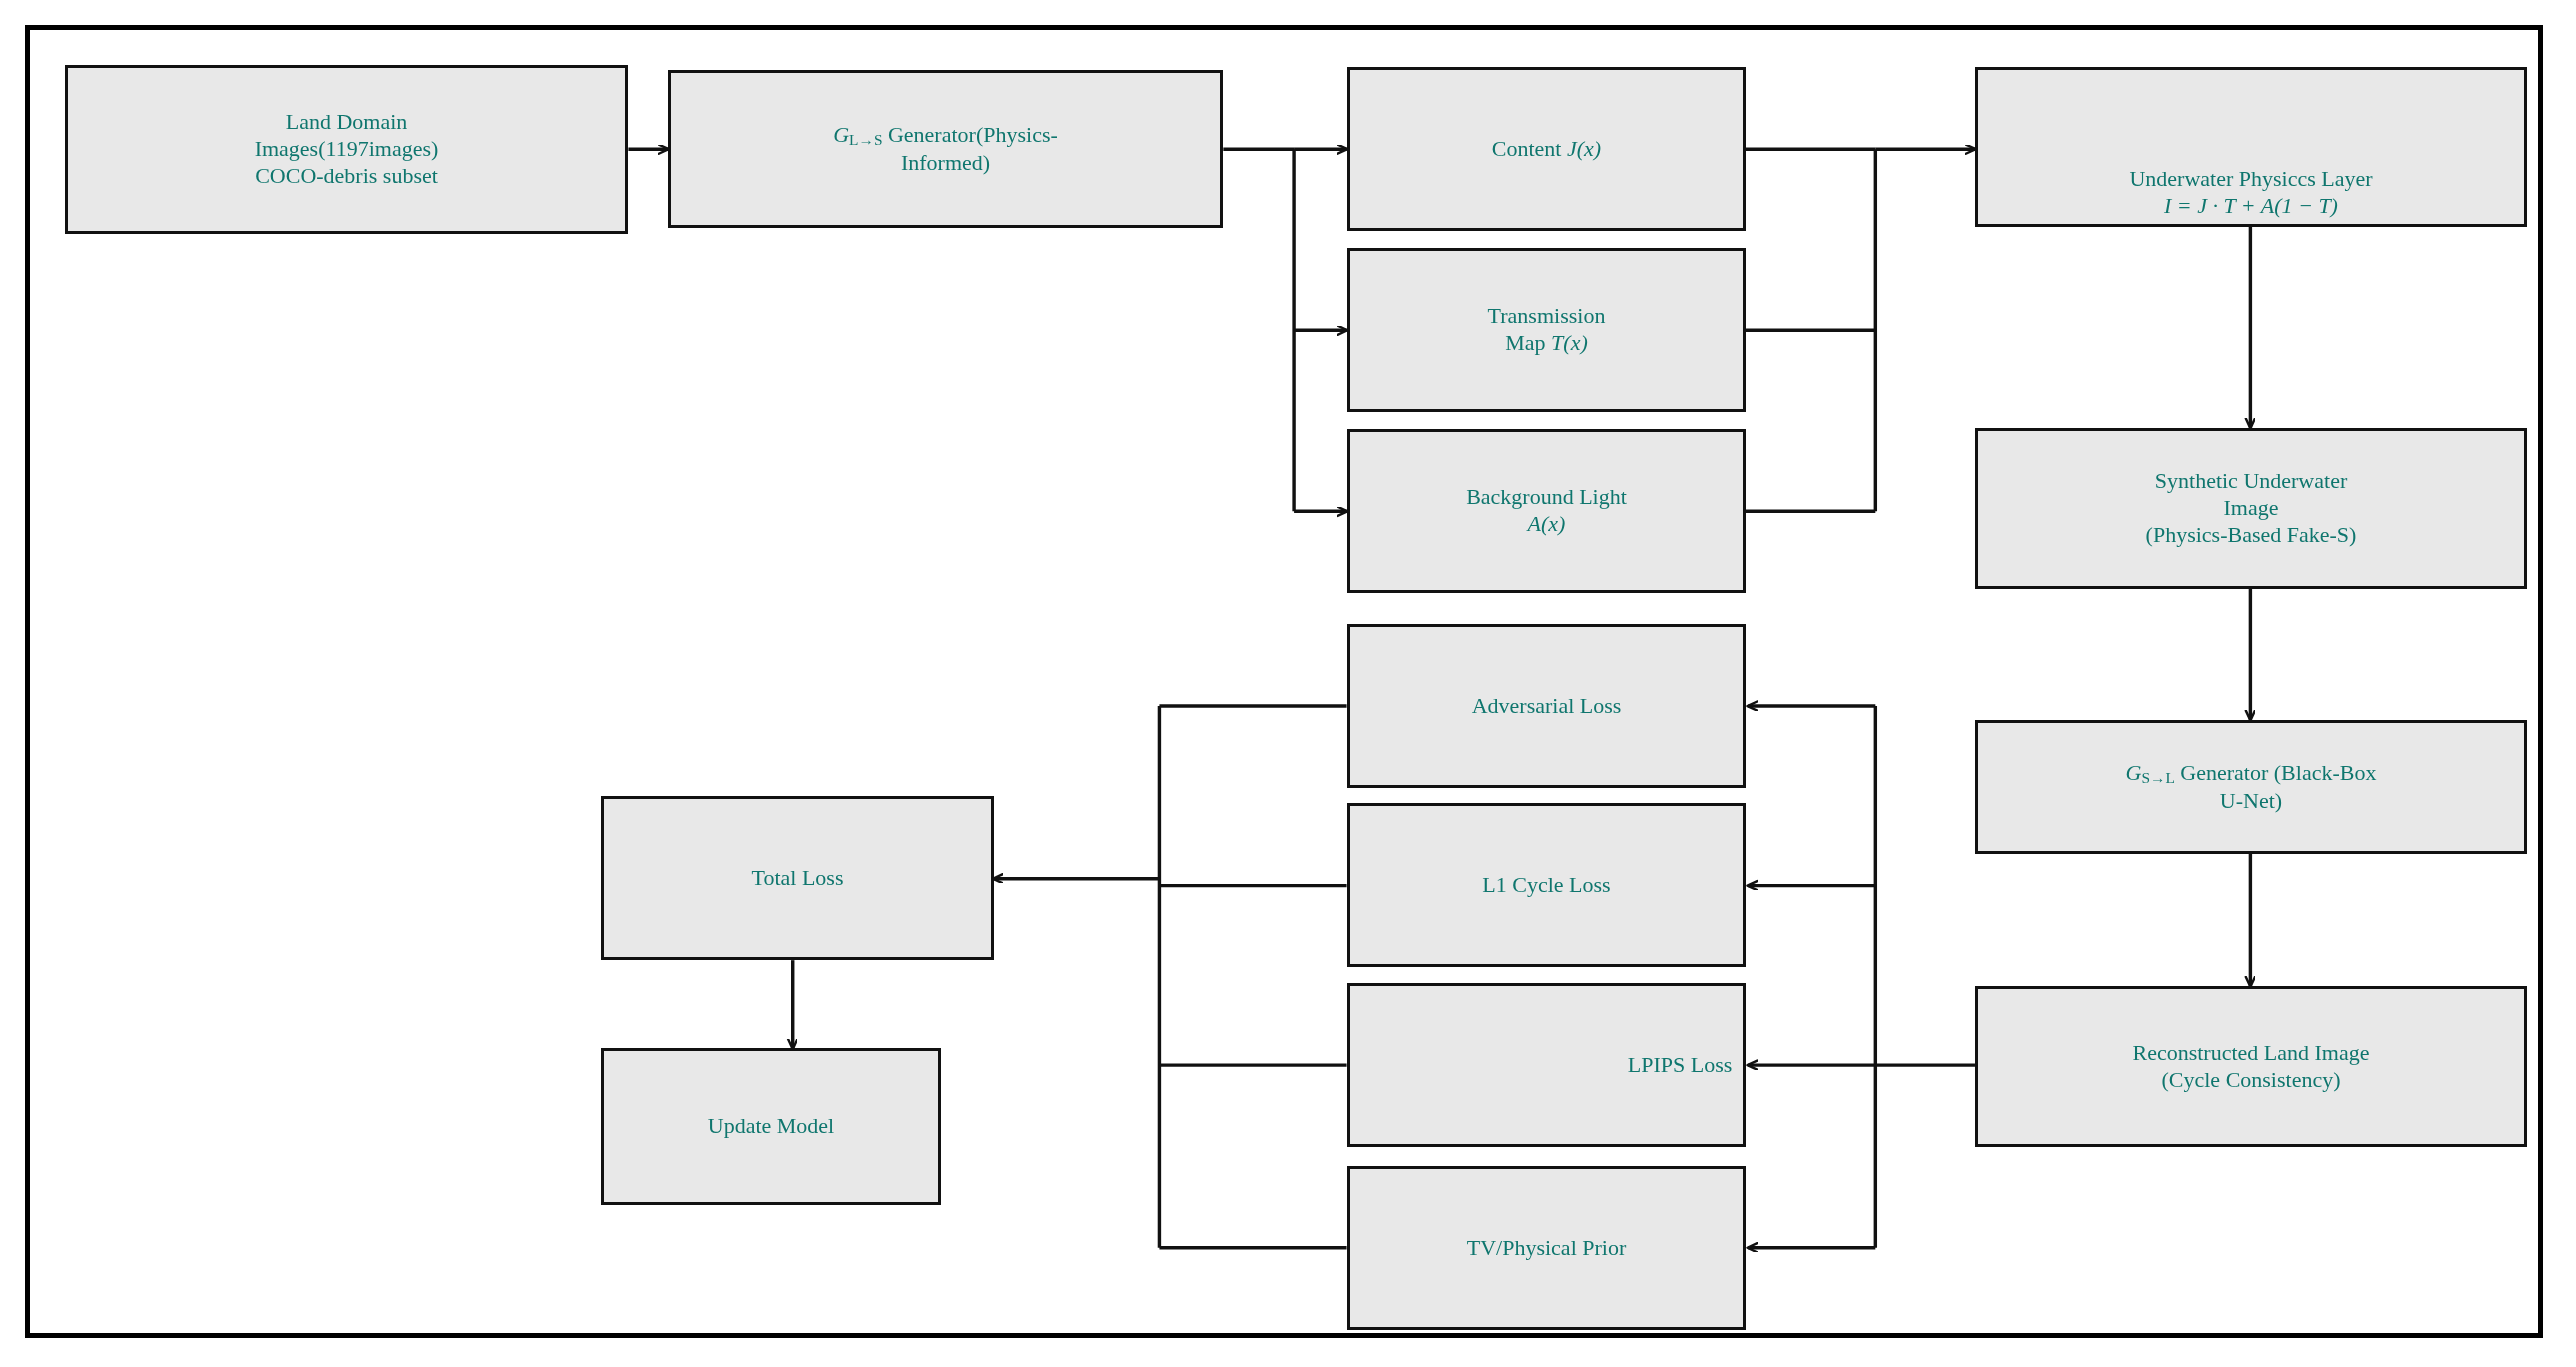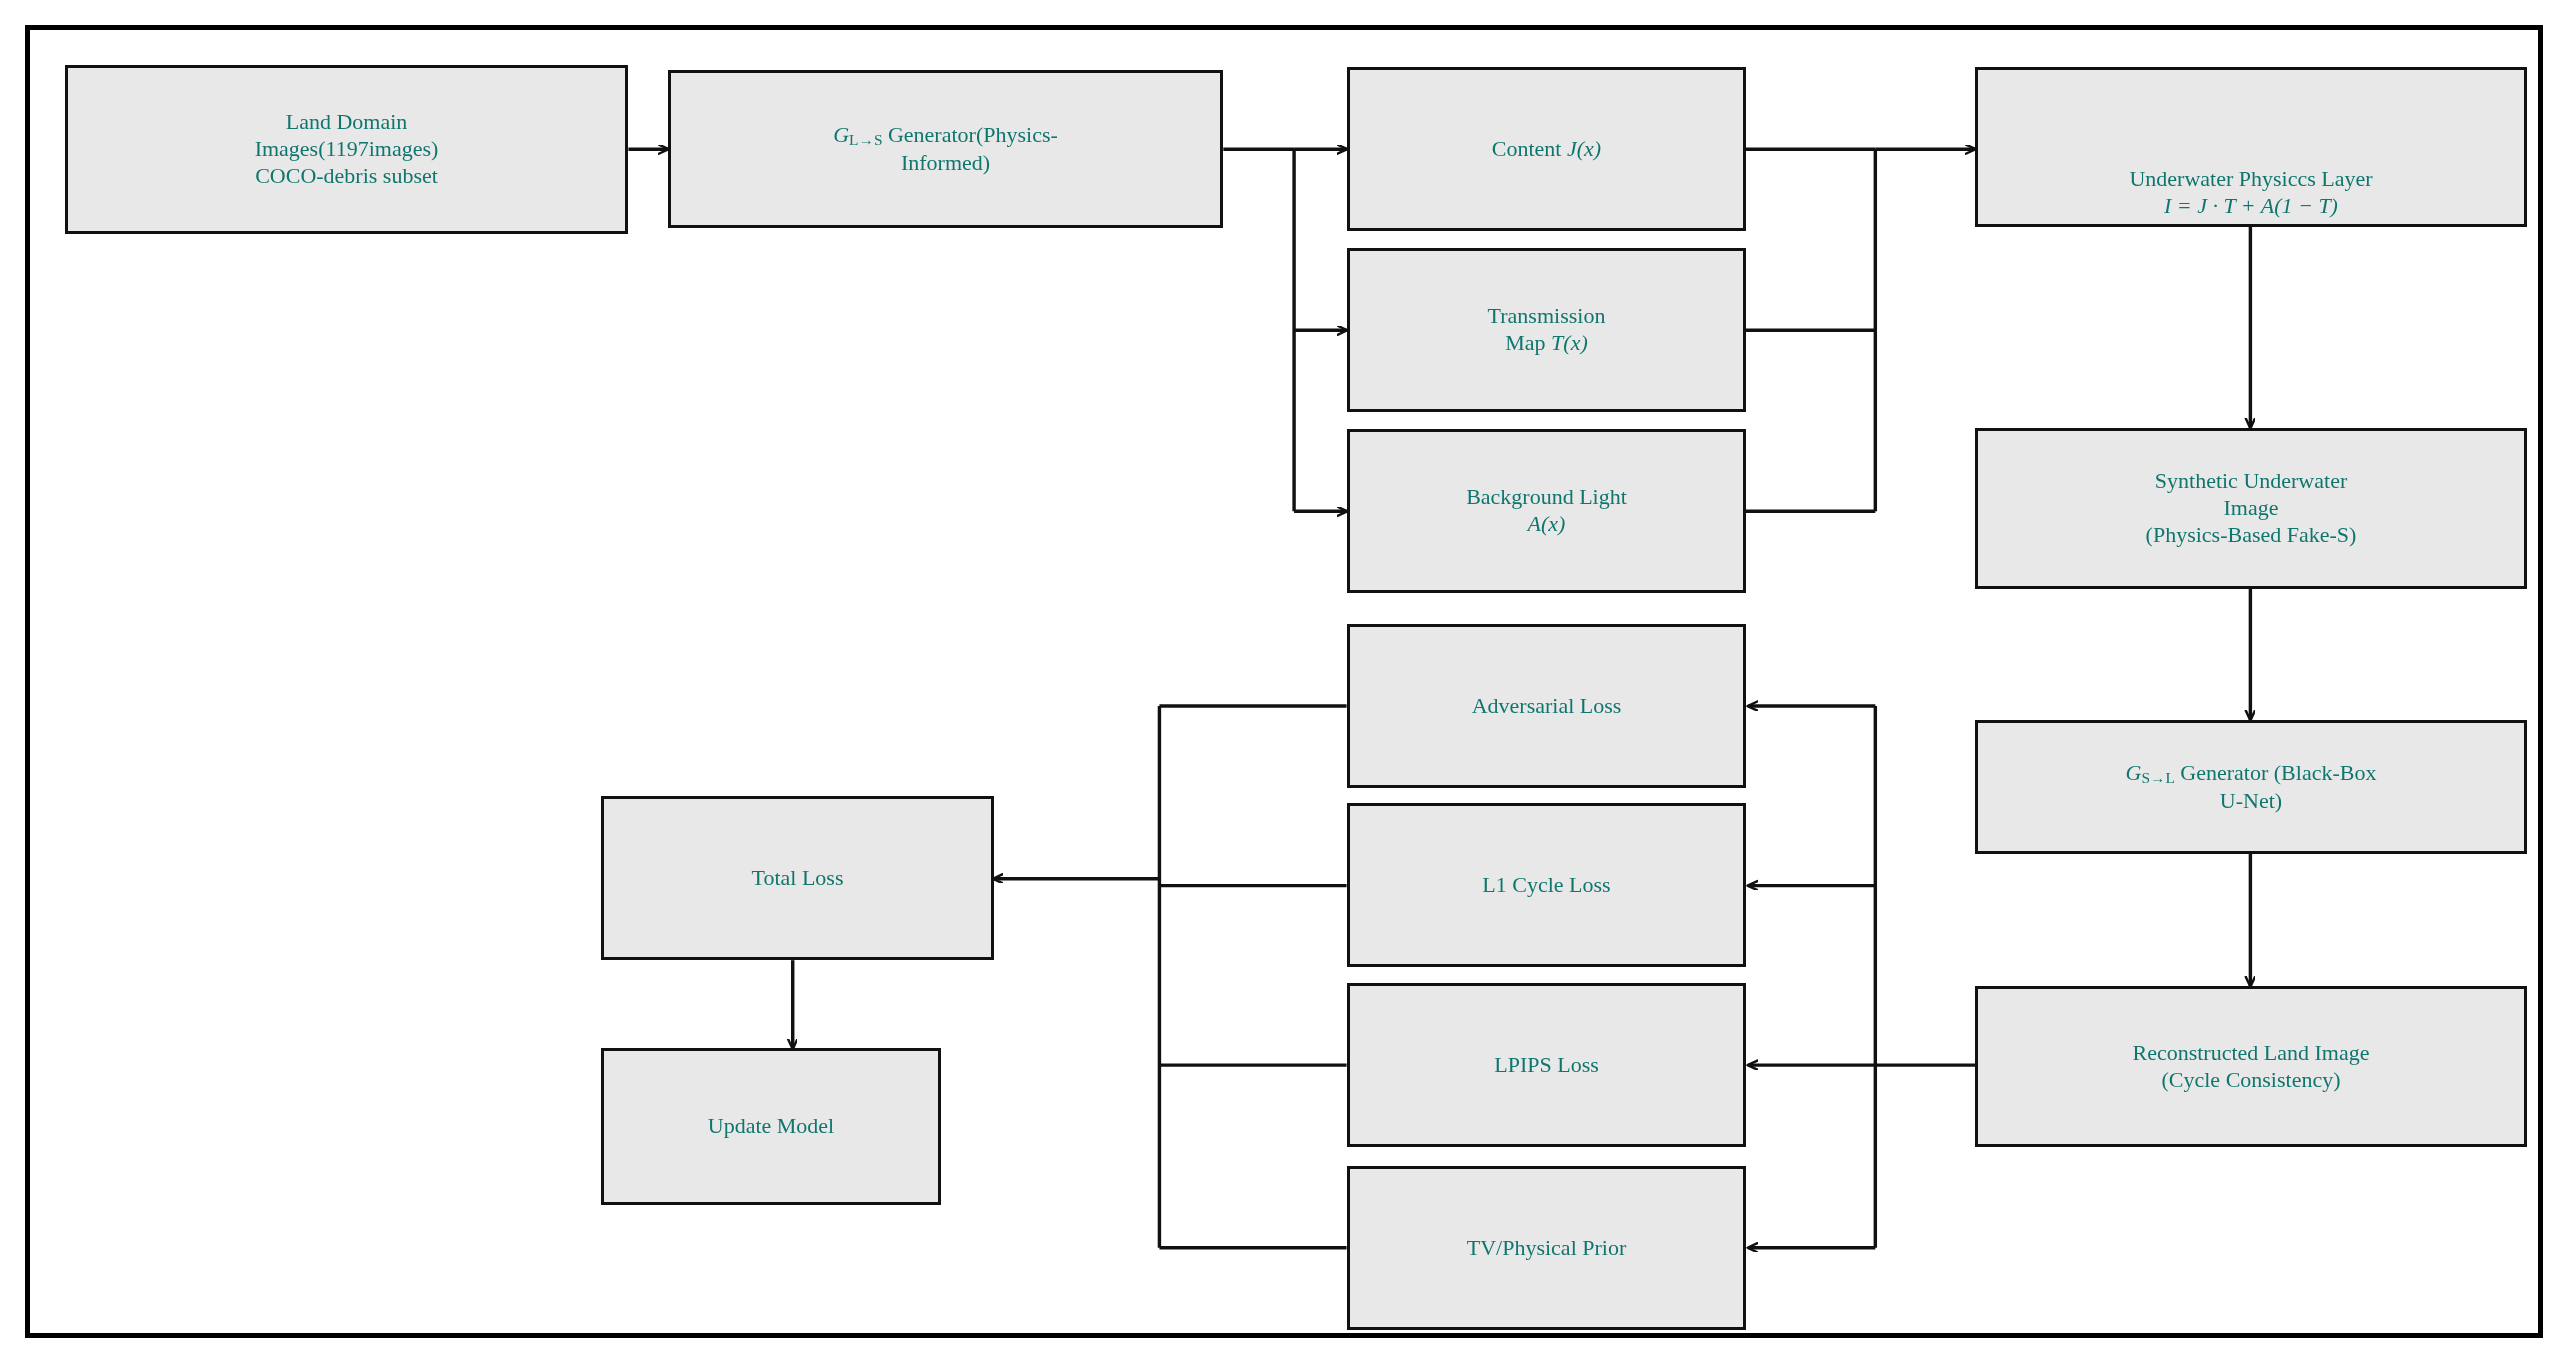--- a/index.html
+++ b/index.html
@@ -192,21 +192,21 @@
       <span class="line">Adversarial Loss</span>
     </span>
   </div>
 
   <div class="node" style="left:1347px; top:803px; width:399px; height:164px;">
     <span class="txt">
       <span class="line">L1 Cycle Loss</span>
     </span>
   </div>
 
-  <div class="node" style="left:1347px; top:983px; width:399px; height:164px;">
+  <div class="node" style="left:1347px; top:983px; width:399px; height:164px;text-align:right;">
     <span class="txt">
       <span class="line">LPIPS Loss</span>
     </span>
   </div>
 
   <div class="node" style="left:1347px; top:1166px; width:399px; height:164px;">
     <span class="txt">
       <span class="line">TV/Physical Prior</span>
     </span>
   </div>

